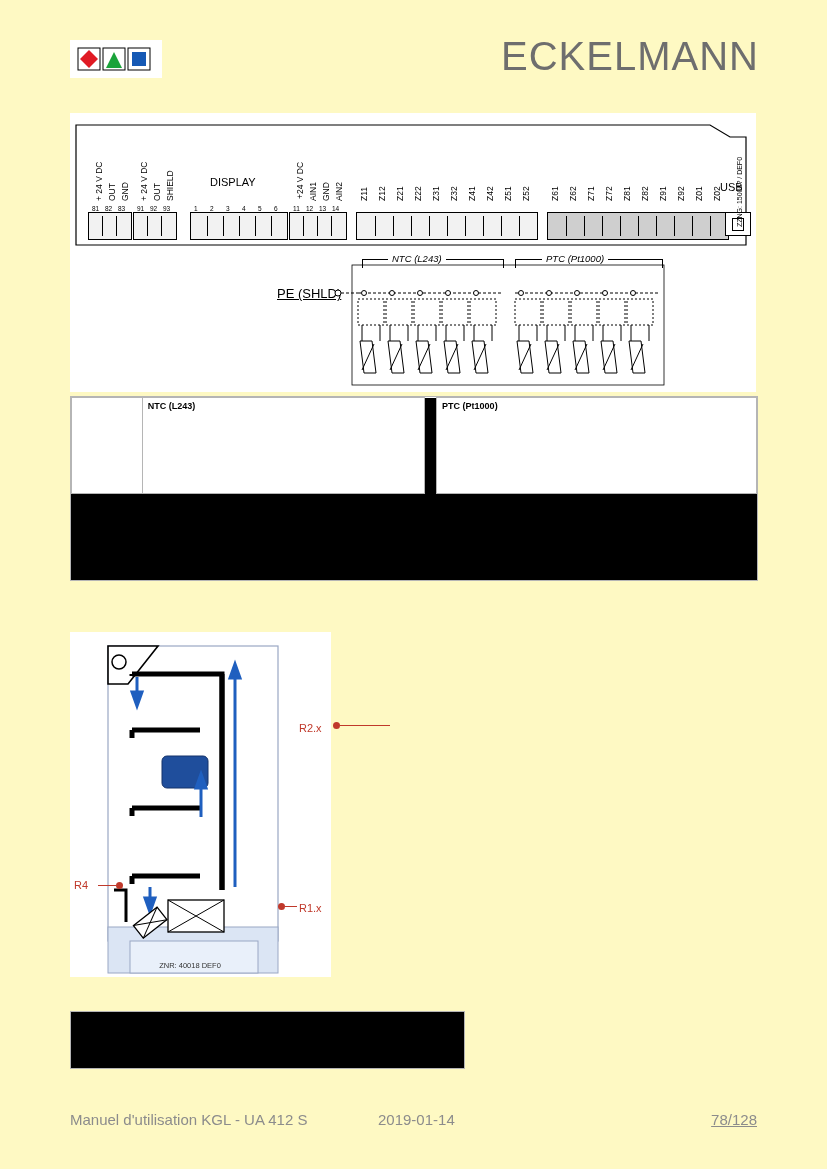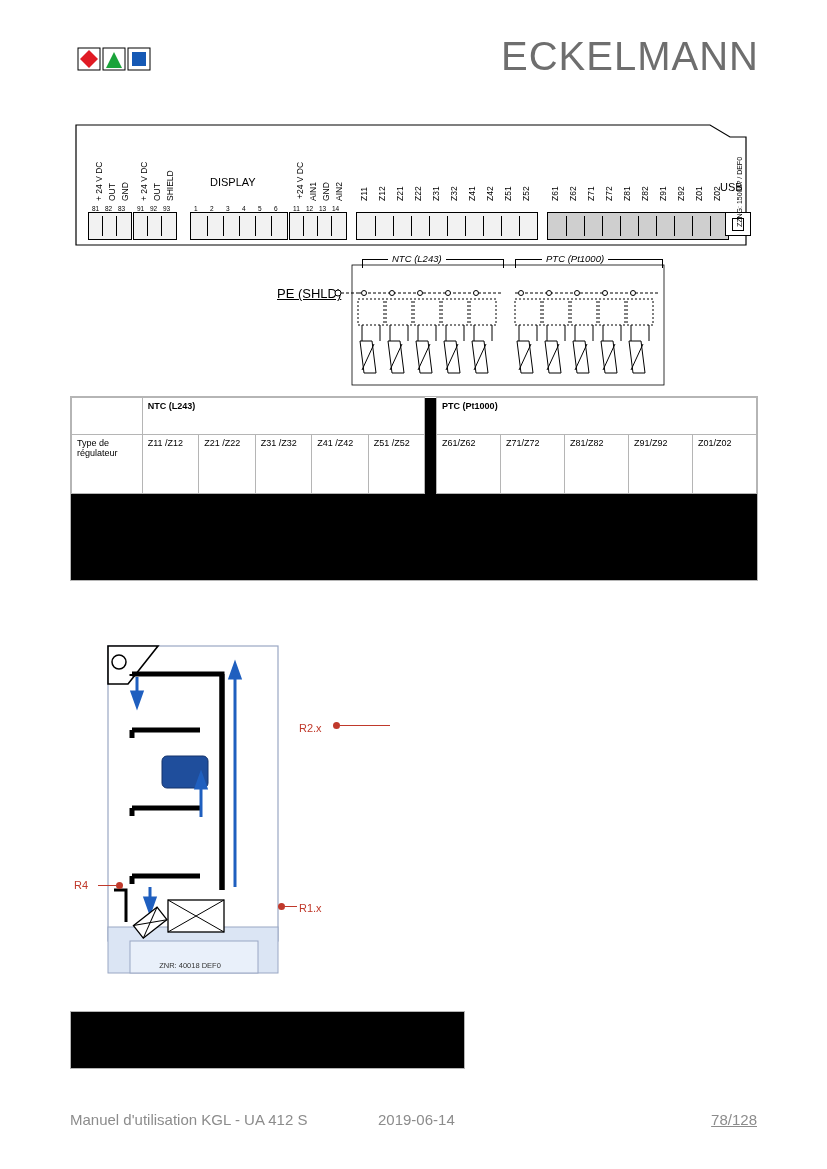--- a/index.html
+++ b/index.html
@@ -1,17 +1,17 @@
 <!DOCTYPE html>
 <html><head>
 <meta charset="utf-8">
 <style>
   html,body{margin:0;padding:0;background:#000;}
   body{width:827px;height:1169px;position:relative;font-family:"Liberation Sans",sans-serif;}
-  .page{position:absolute;inset:0;background:#ffffff;}
+  .page{position:absolute;inset:0;background:#fef9c3;}
 
   
   .hdr-logo{position:absolute;left:70px;top:40px;width:92px;height:38px;background:#fff;}
   .hdr-logo svg{display:block;}
   .brand{position:absolute;right:68px;top:34px;font-size:40px;letter-spacing:1px;color:#6e6e6e;
          font-family:"Liberation Sans",sans-serif;font-weight:400;}
 
   
   .panel{position:absolute;left:70px;top:113px;width:686px;height:279px;background:#fff;}
   .vlabel{position:absolute;writing-mode:vertical-rl;transform:rotate(180deg);
@@ -306,34 +306,20 @@
           <col style="width:8.6%">
           <col style="width:8.6%">
       </colgroup>
       <tbody>
           <tr>
         <td></td>
         <td colspan="5" class="hdr-blue">NTC (L243)</td>
         <td class="blackcell"></td>
         <td colspan="5" class="hdr-blue">PTC (Pt1000)</td>
       </tr>
-      <tr>
-        <td>Type de régulateur</td>
-        <td>Z11 /Z12</td>
-        <td>Z21 /Z22</td>
-        <td>Z31 /Z32</td>
-        <td>Z41 /Z42</td>
-        <td>Z51 /Z52</td>
-        <td class="blackcell"></td>
-        <td>Z61/Z62</td>
-        <td>Z71/Z72</td>
-        <td>Z81/Z82</td>
-        <td>Z91/Z92</td>
-        <td>Z01/Z02</td>
-      </tr>
       <tr class="emptyrow">
         <td></td>
             <td></td>
             <td></td>
         <td></td>
             <td></td>
             <td></td>
         <td class="blackcell"></td>
         <td></td>
             <td></td>
@@ -432,17 +418,17 @@
         <td class="blk"></td>
         <td class="blk"></td>
         <td class="blk"></td>
       </tr>
     </tbody>
       </table>
   </div>
 
   <div class="footer">
     <span class="f-left">Manuel d'utilisation KGL - UA 412 S</span>
-    <span class="f-mid">2019-06-14</span>
+    <span class="f-mid">2019-01-14</span>
     <span class="f-right">78/128</span>
   </div>
 
 </div>
 
 </body></html>

